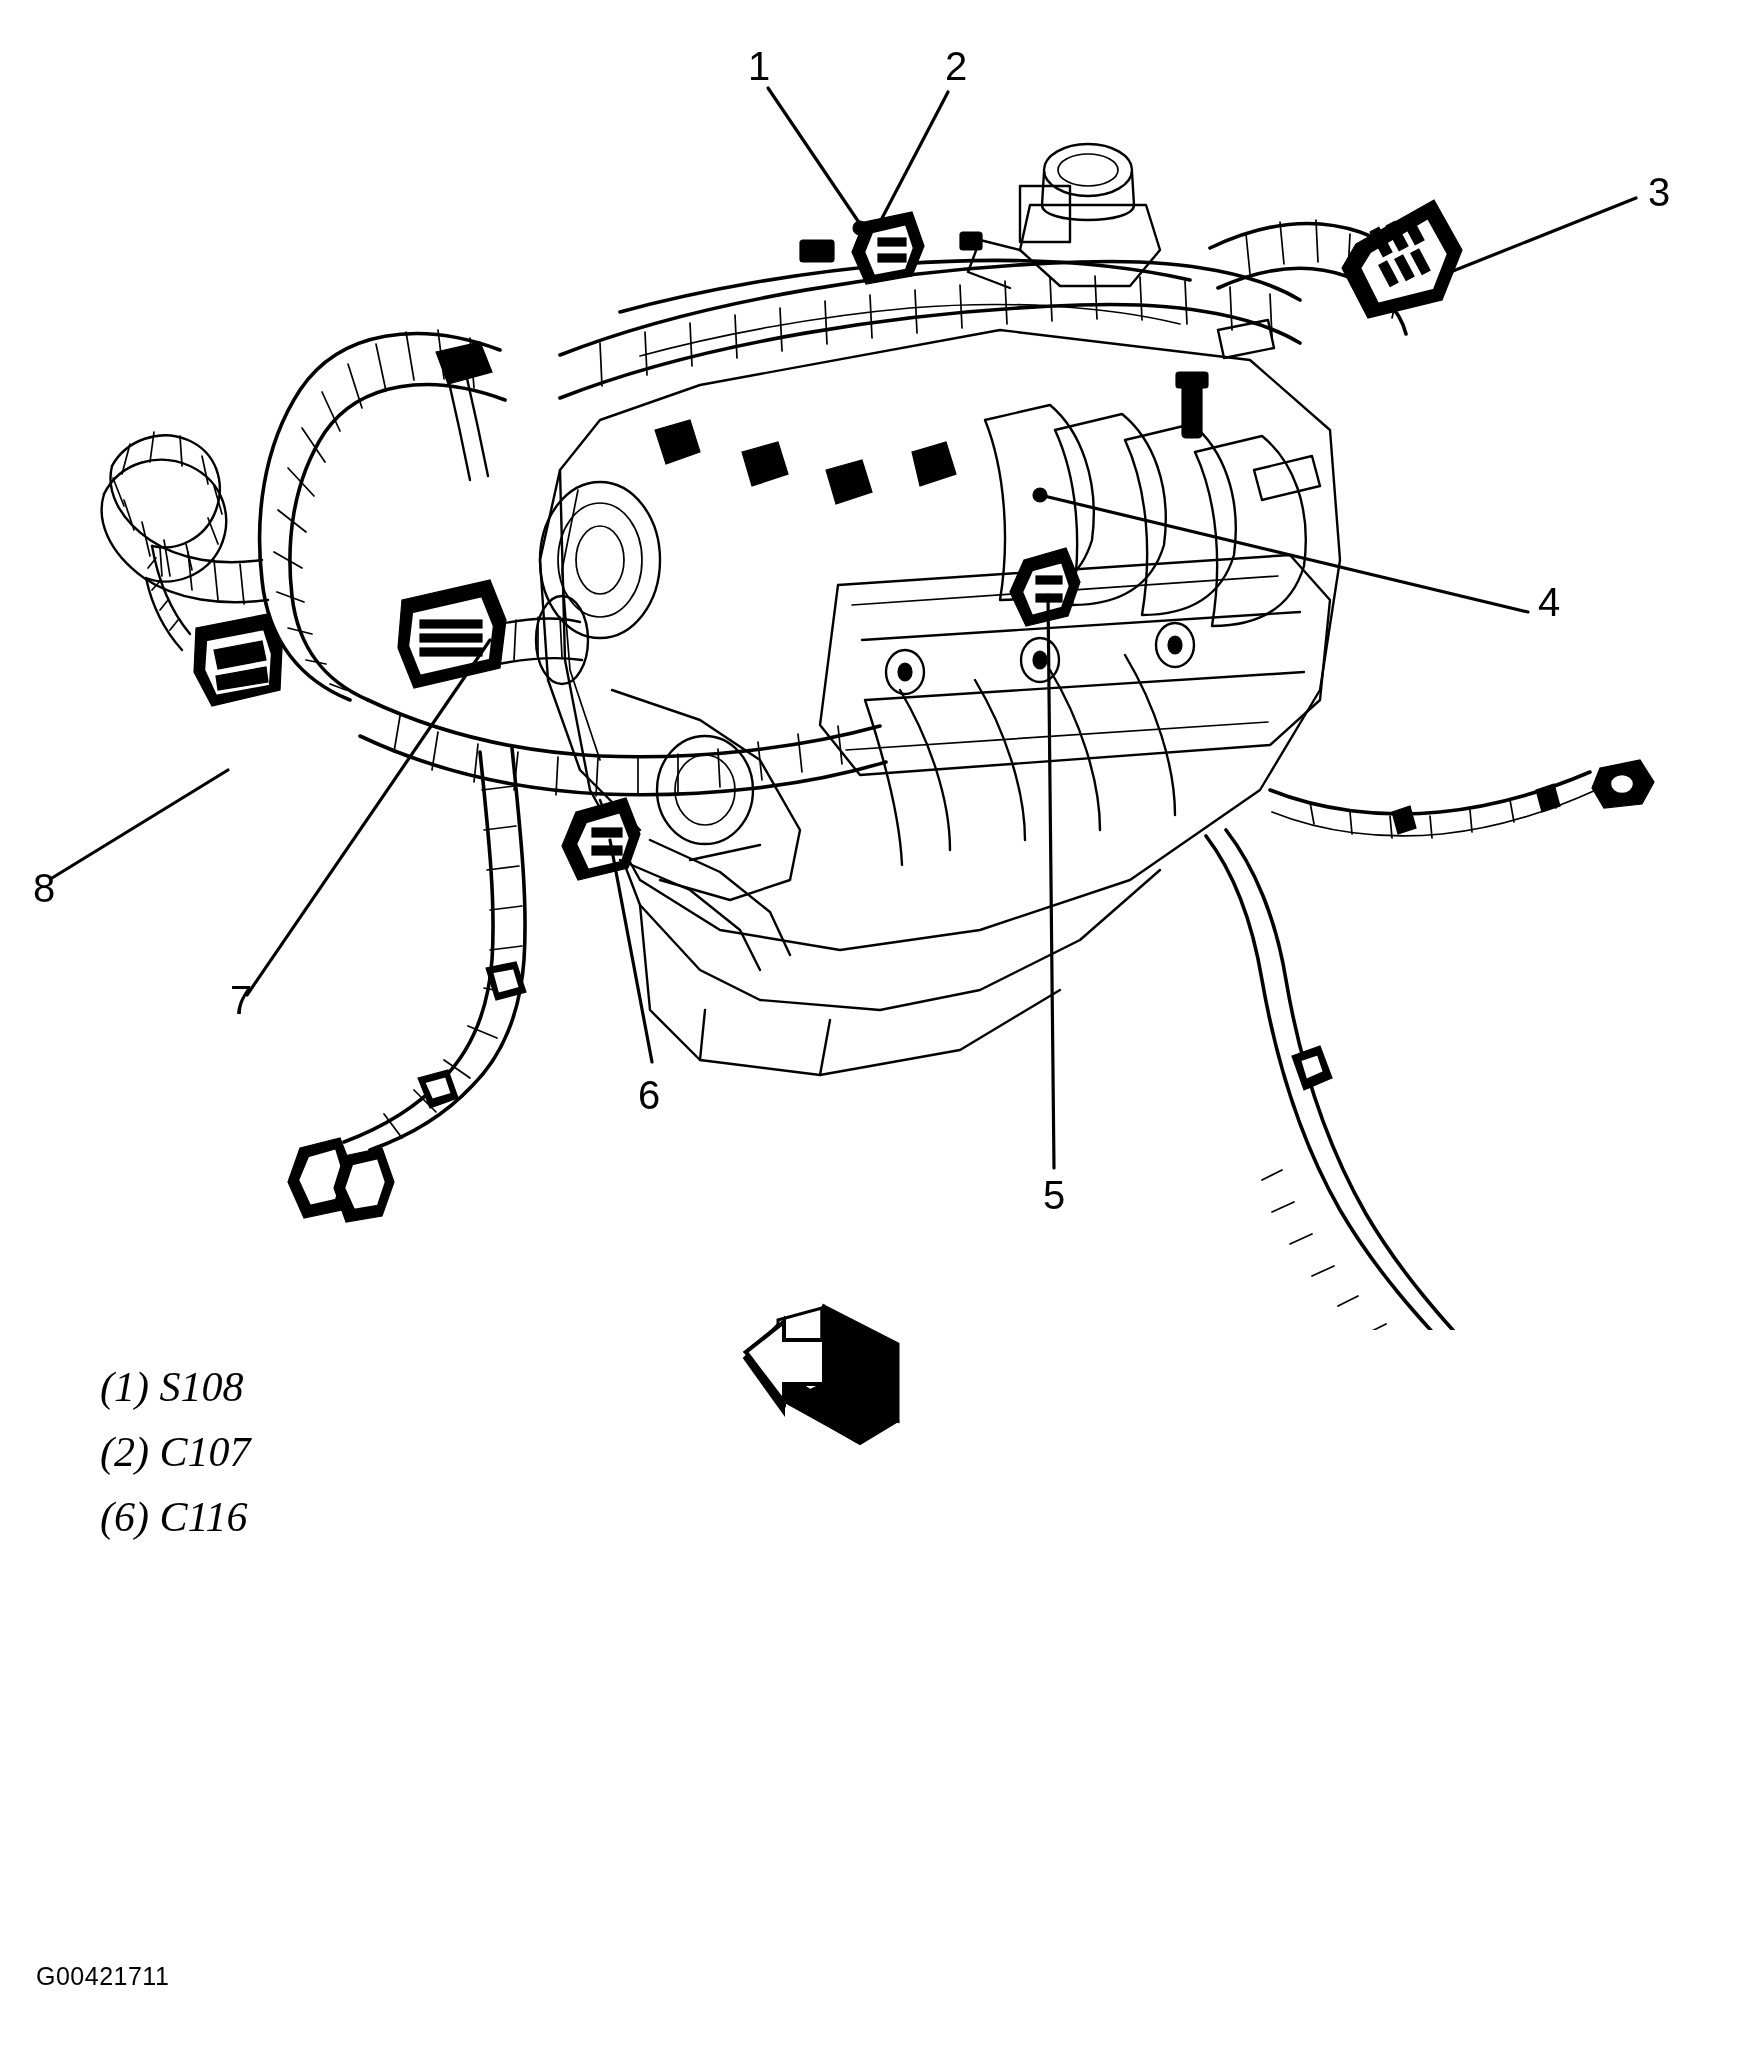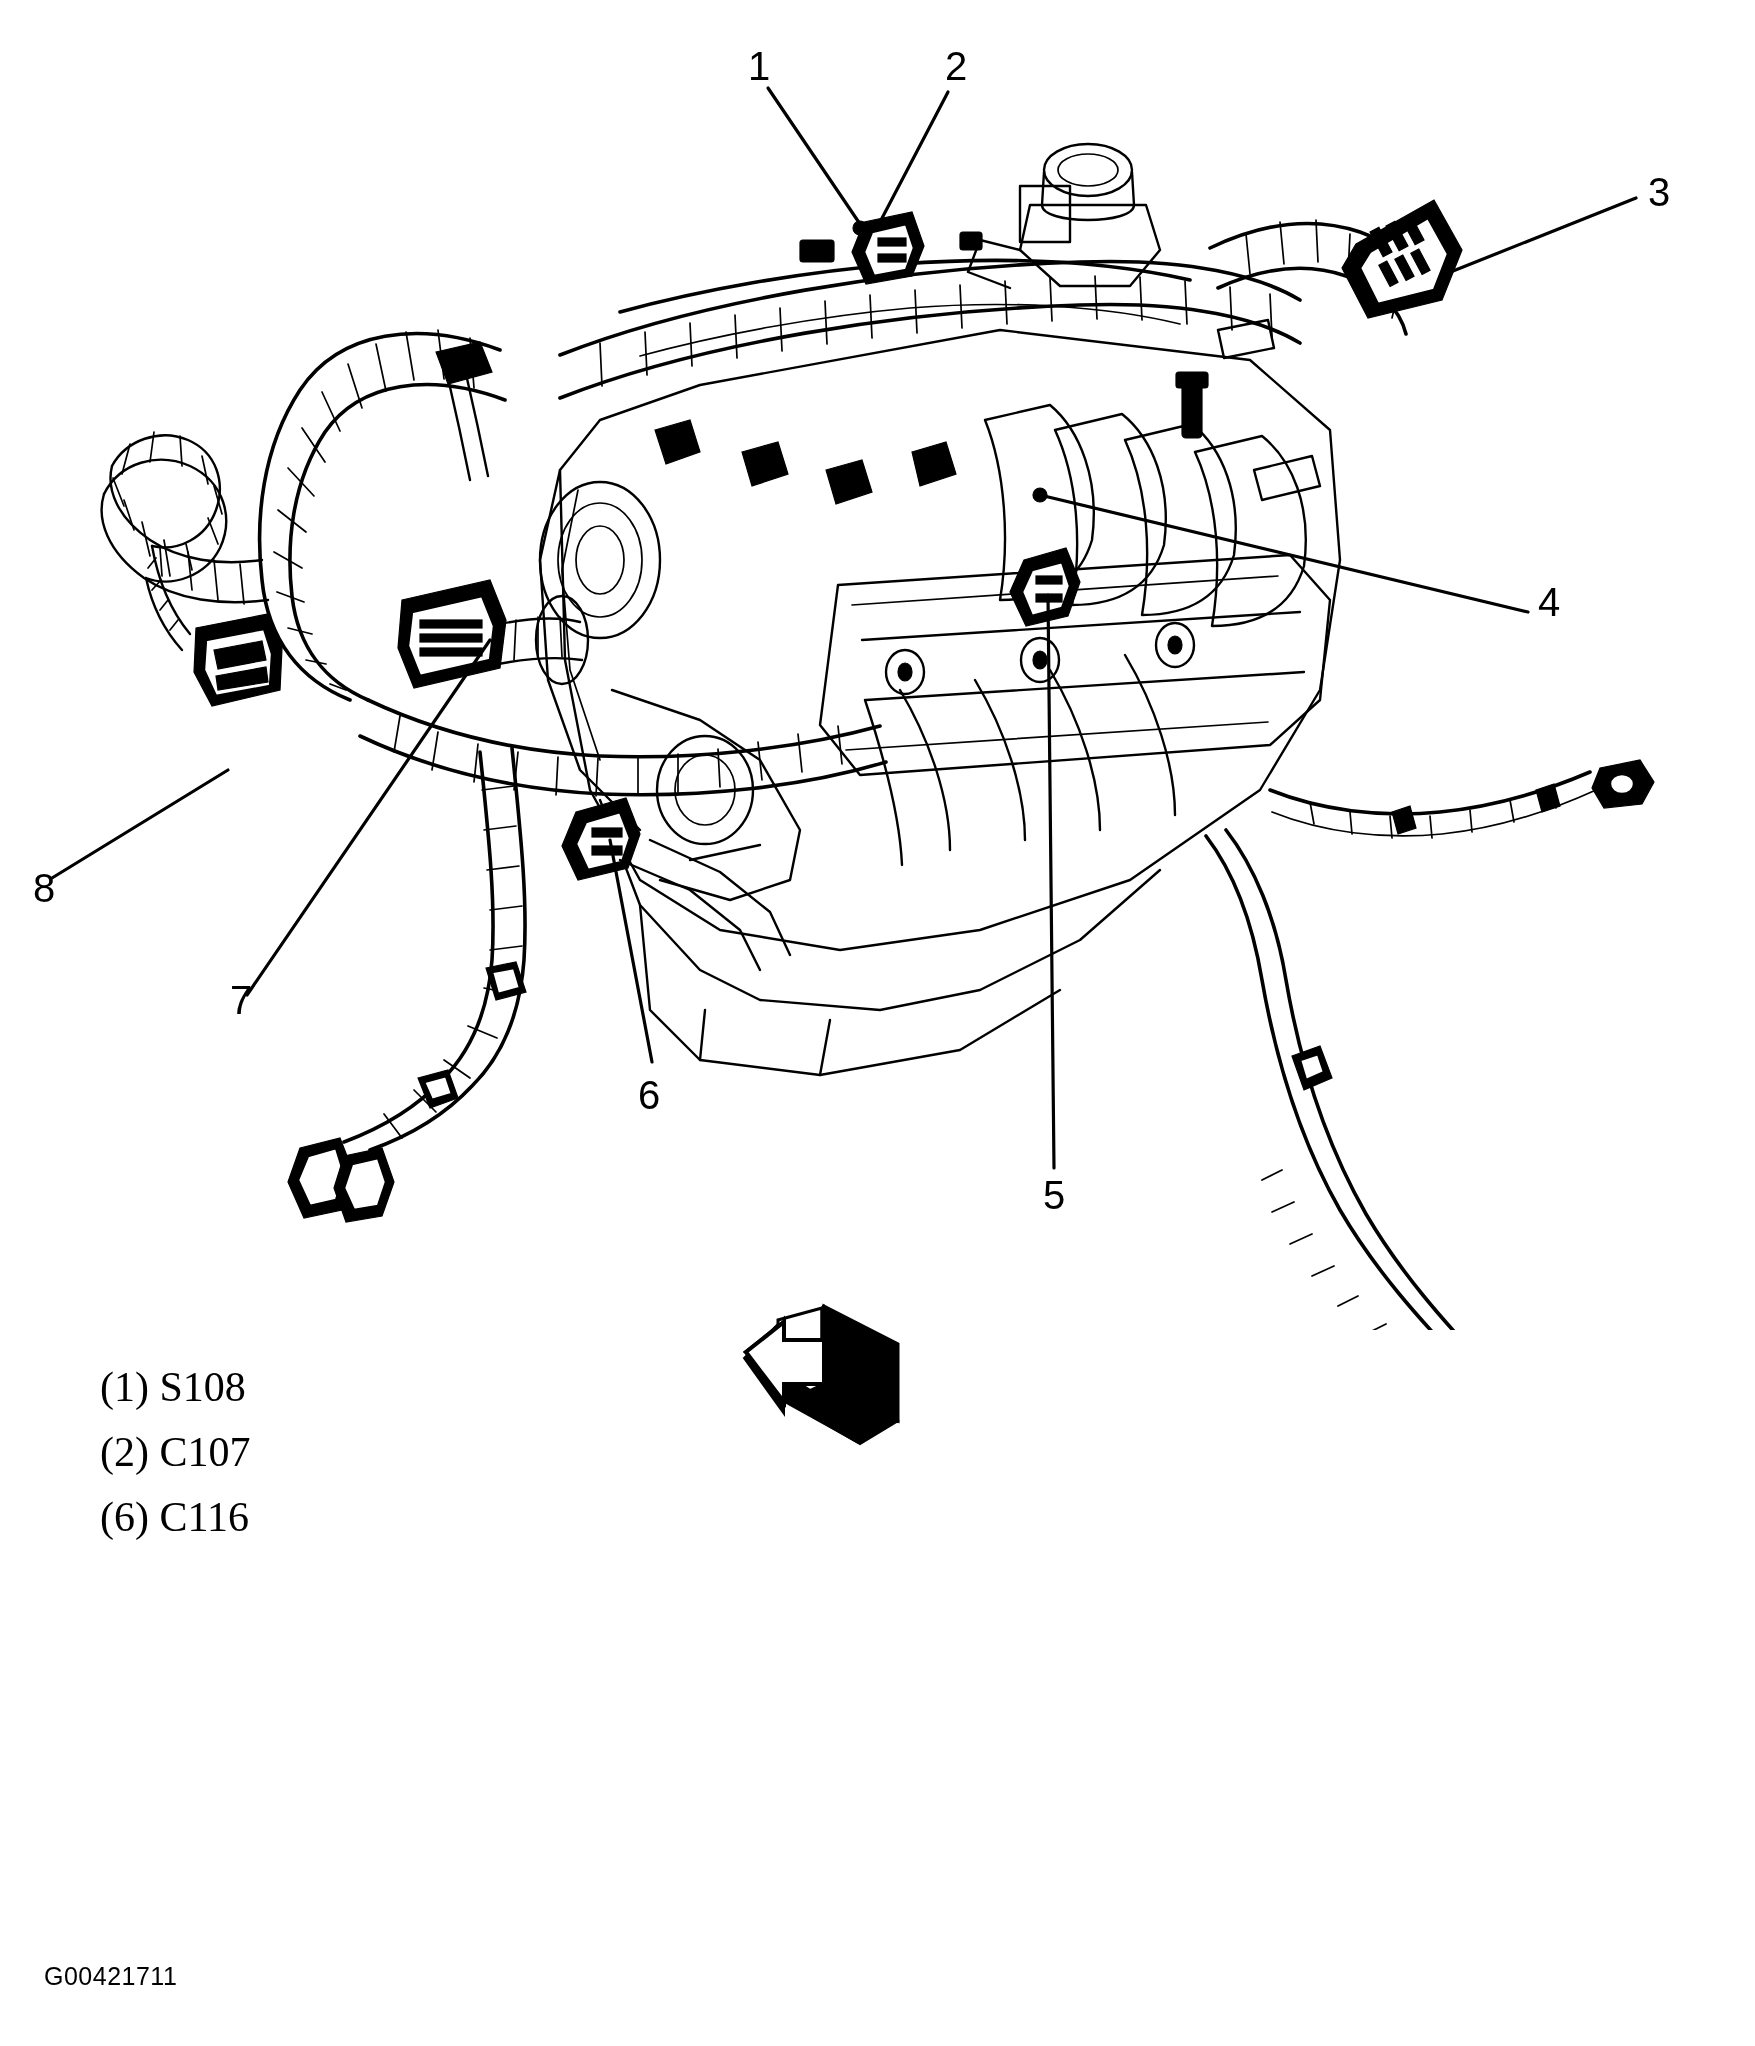--- a/index.html
+++ b/index.html
@@ -48,39 +48,39 @@
     white-space: nowrap;
     user-select: none;
   }
 
   
   #legend {
     position: absolute;
     left: 100px;
     top: 1355px;
     width: 1300px;
+    font-style: italic;
   }
   .legend-item {
     font-family: "Liberation Serif", serif;
     font-size: 42px;
     line-height: 65px;
     color: #000;
     white-space: nowrap;
   }
 
   
   #figure-id {
     position: absolute;
     left: 36px;
     top: 1962px;
     font-family: "Liberation Sans", sans-serif;
     font-size: 25px;
     letter-spacing: 0.5px;
     color: #000;
-    margin-left: 8px;
   }
 
   
   #direction-arrow {
     position: absolute;
     left: 738px;
     top: 1296px;
     width: 200px;
     height: 155px;
   }

